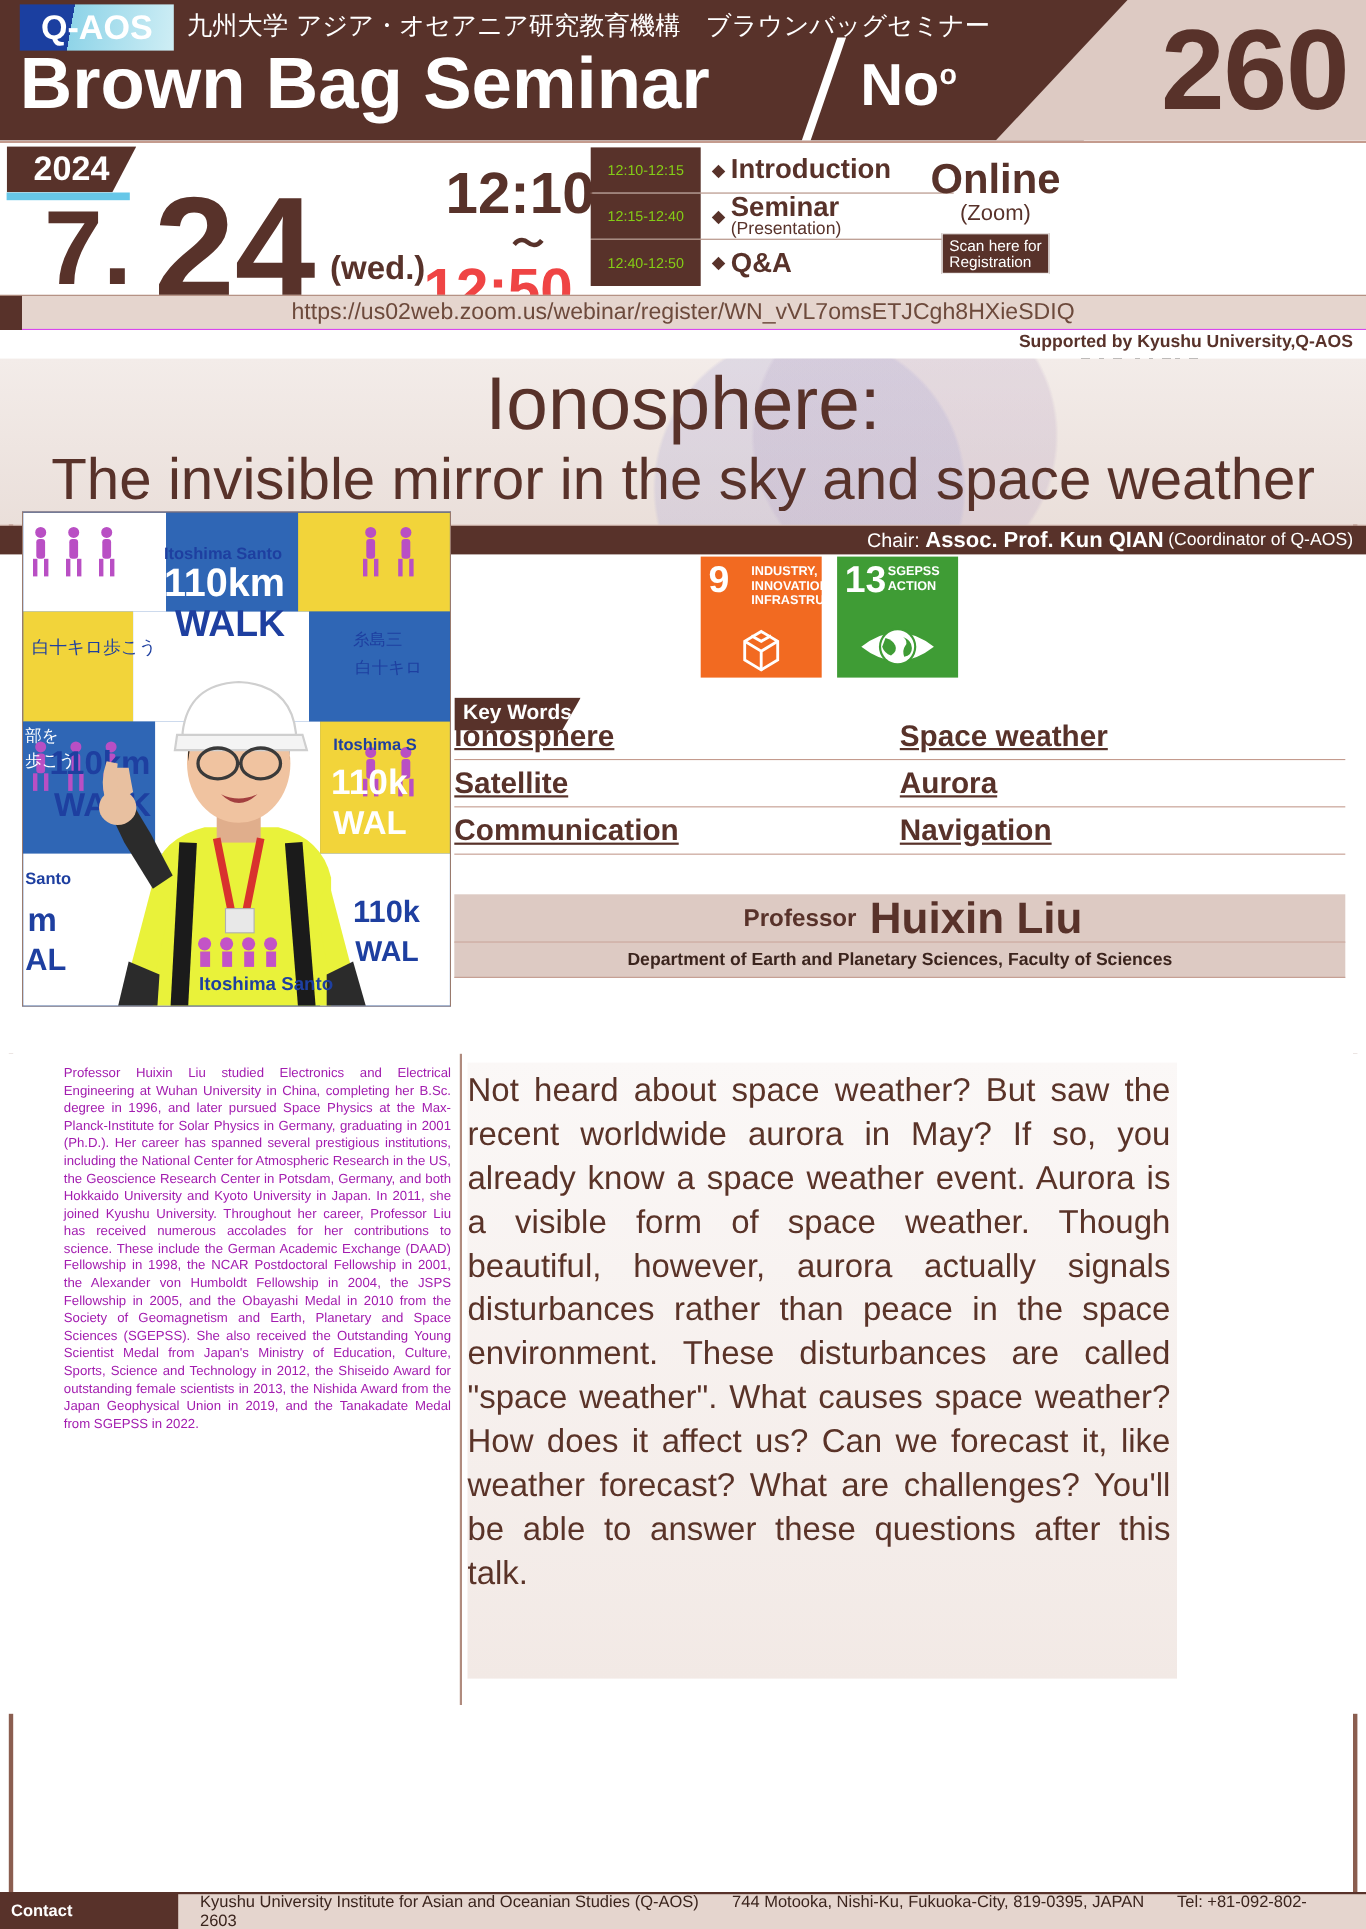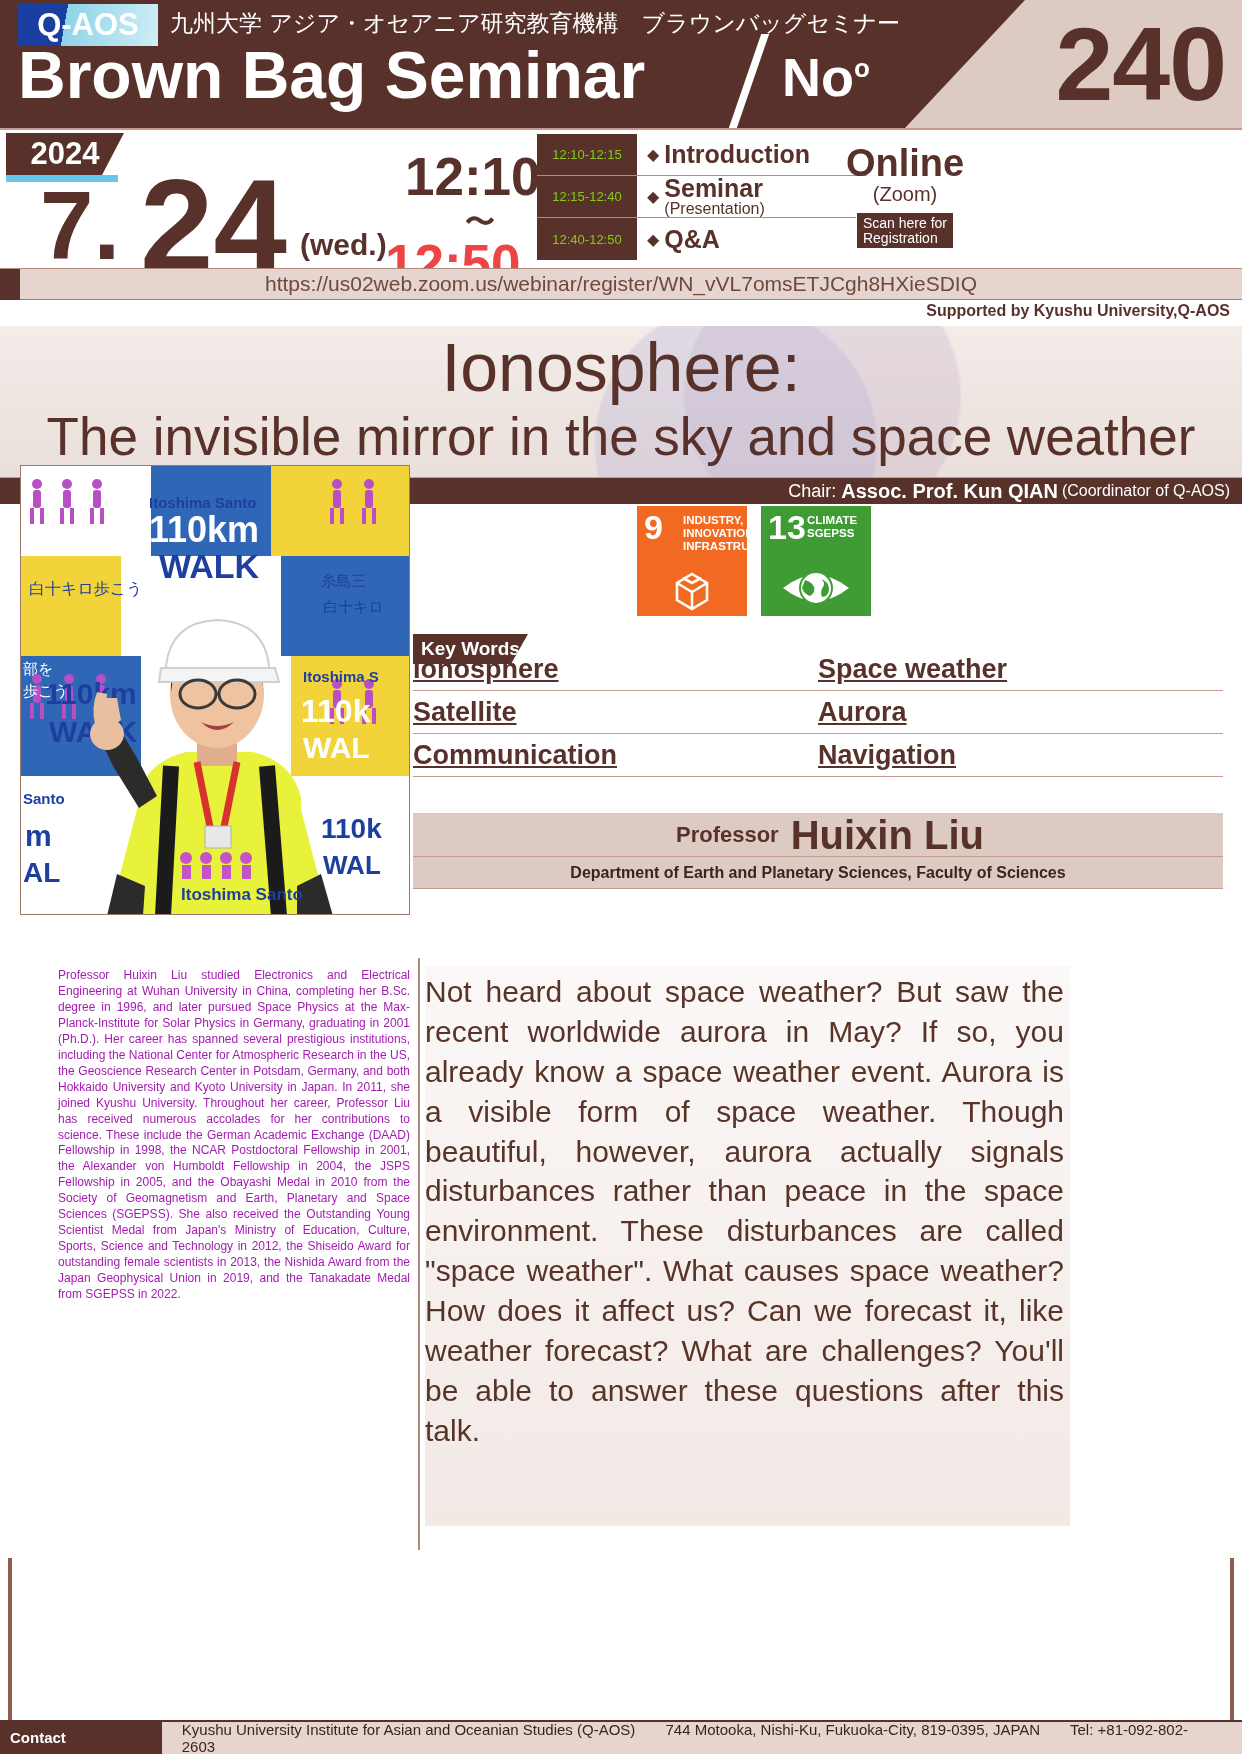--- a/index.html
+++ b/index.html
@@ -227,21 +227,21 @@
   <div class="header">
     <div class="header-brown"></div>
     <div class="header-tan"></div>
     <div class="slash1"></div>
     <div class="qaos-logo">Q-AOS</div>
     <div class="jp-sub">九州大学 アジア・オセアニア研究教育機構　ブラウンバッグセミナー</div>
     <div class="bbs-title">Brown Bag Seminar</div>
     <div class="no-label">
       <span>No</span><sup>o</sup>
     </div>
-    <div class="num150">240</div>
+    <div class="num150">260</div>
   </div>
 
   <div class="band">
     <div class="year-tab">2024</div>
     <div class="year-underline"></div>
     <div class="date-month">7.</div>
     <div class="date-day">24</div>
     <div class="date-wed">(wed.)</div>
     <div class="time-top">12:10</div>
     <div class="time-tilde">〜</div>
@@ -688,21 +688,21 @@
           <g fill="none" stroke="#fff" stroke-width="2.6">
             <path d="M55 12 L70 21 L70 38 L55 47 L40 38 L40 21 Z"></path>
             <path d="M40 21 L55 30 L70 21"></path>
               <path d="M55 30 L55 47"></path>
             <path d="M46 16 L55 21 L64 16"></path>
           </g>
         </svg>
       </div>
       <div class="sdg sdg13">
         <div class="sdg-num">13</div>
-        <div class="sdg-txt">CLIMATE SGEPSS</div>
+        <div class="sdg-txt">SGEPSS ACTION</div>
         <svg width="110" height="52" viewBox="0 0 110 52" style="position:absolute;left:0;top:56px">
           <path d="M22 26 Q55 0 88 26 Q55 52 22 26 Z" fill="#ffffff"></path>
           <circle cx="55" cy="26" r="17" fill="#3f9c35"></circle>
           <circle cx="55" cy="26" r="15" fill="#ffffff"></circle>
           <g fill="#3f9c35">
             <path d="M44 18 q7 2 9 7 t-4 9 q-6 -2 -8 -8 z"></path>
             <path d="M60 17 q8 3 8 10 t-7 8 q-2 -6 1 -10 t-2 -8 z"></path>
           </g>
         </svg>
       </div>

